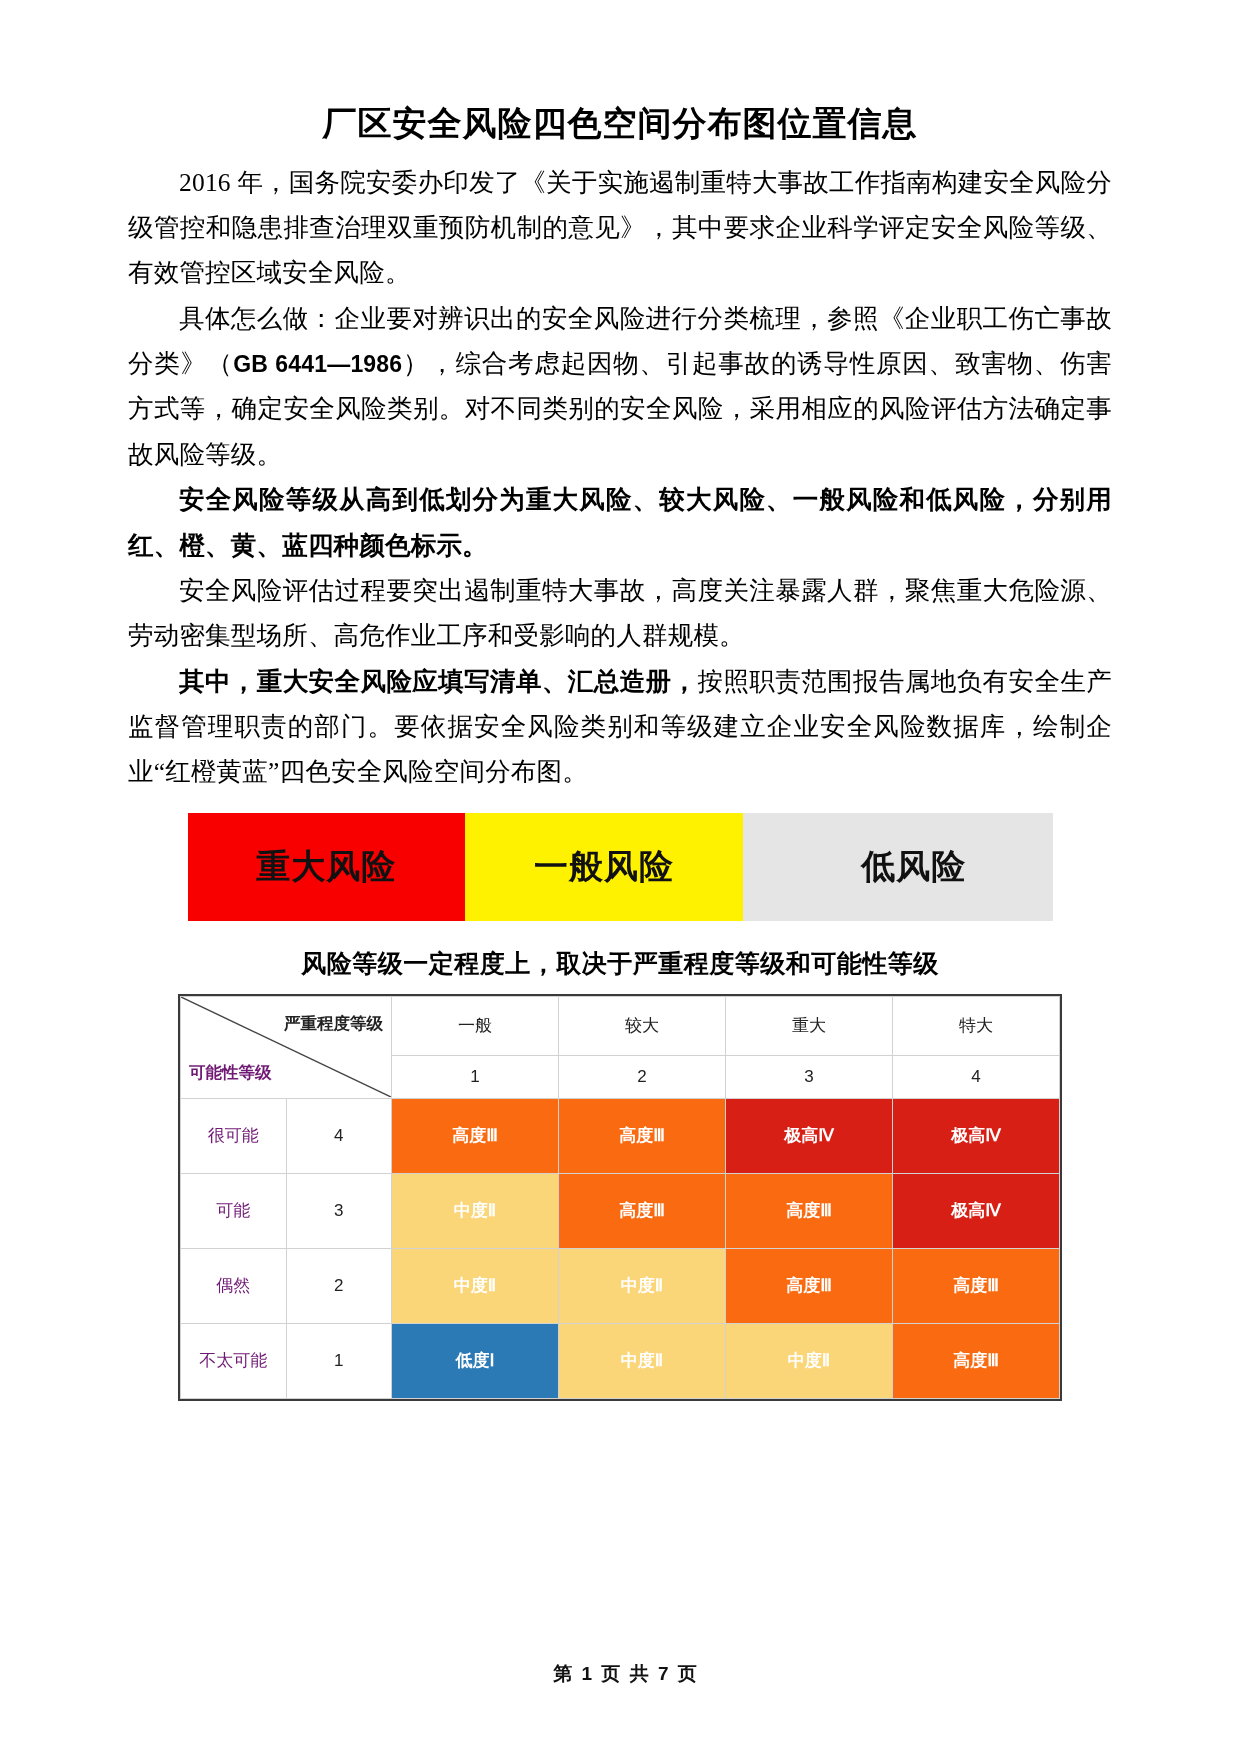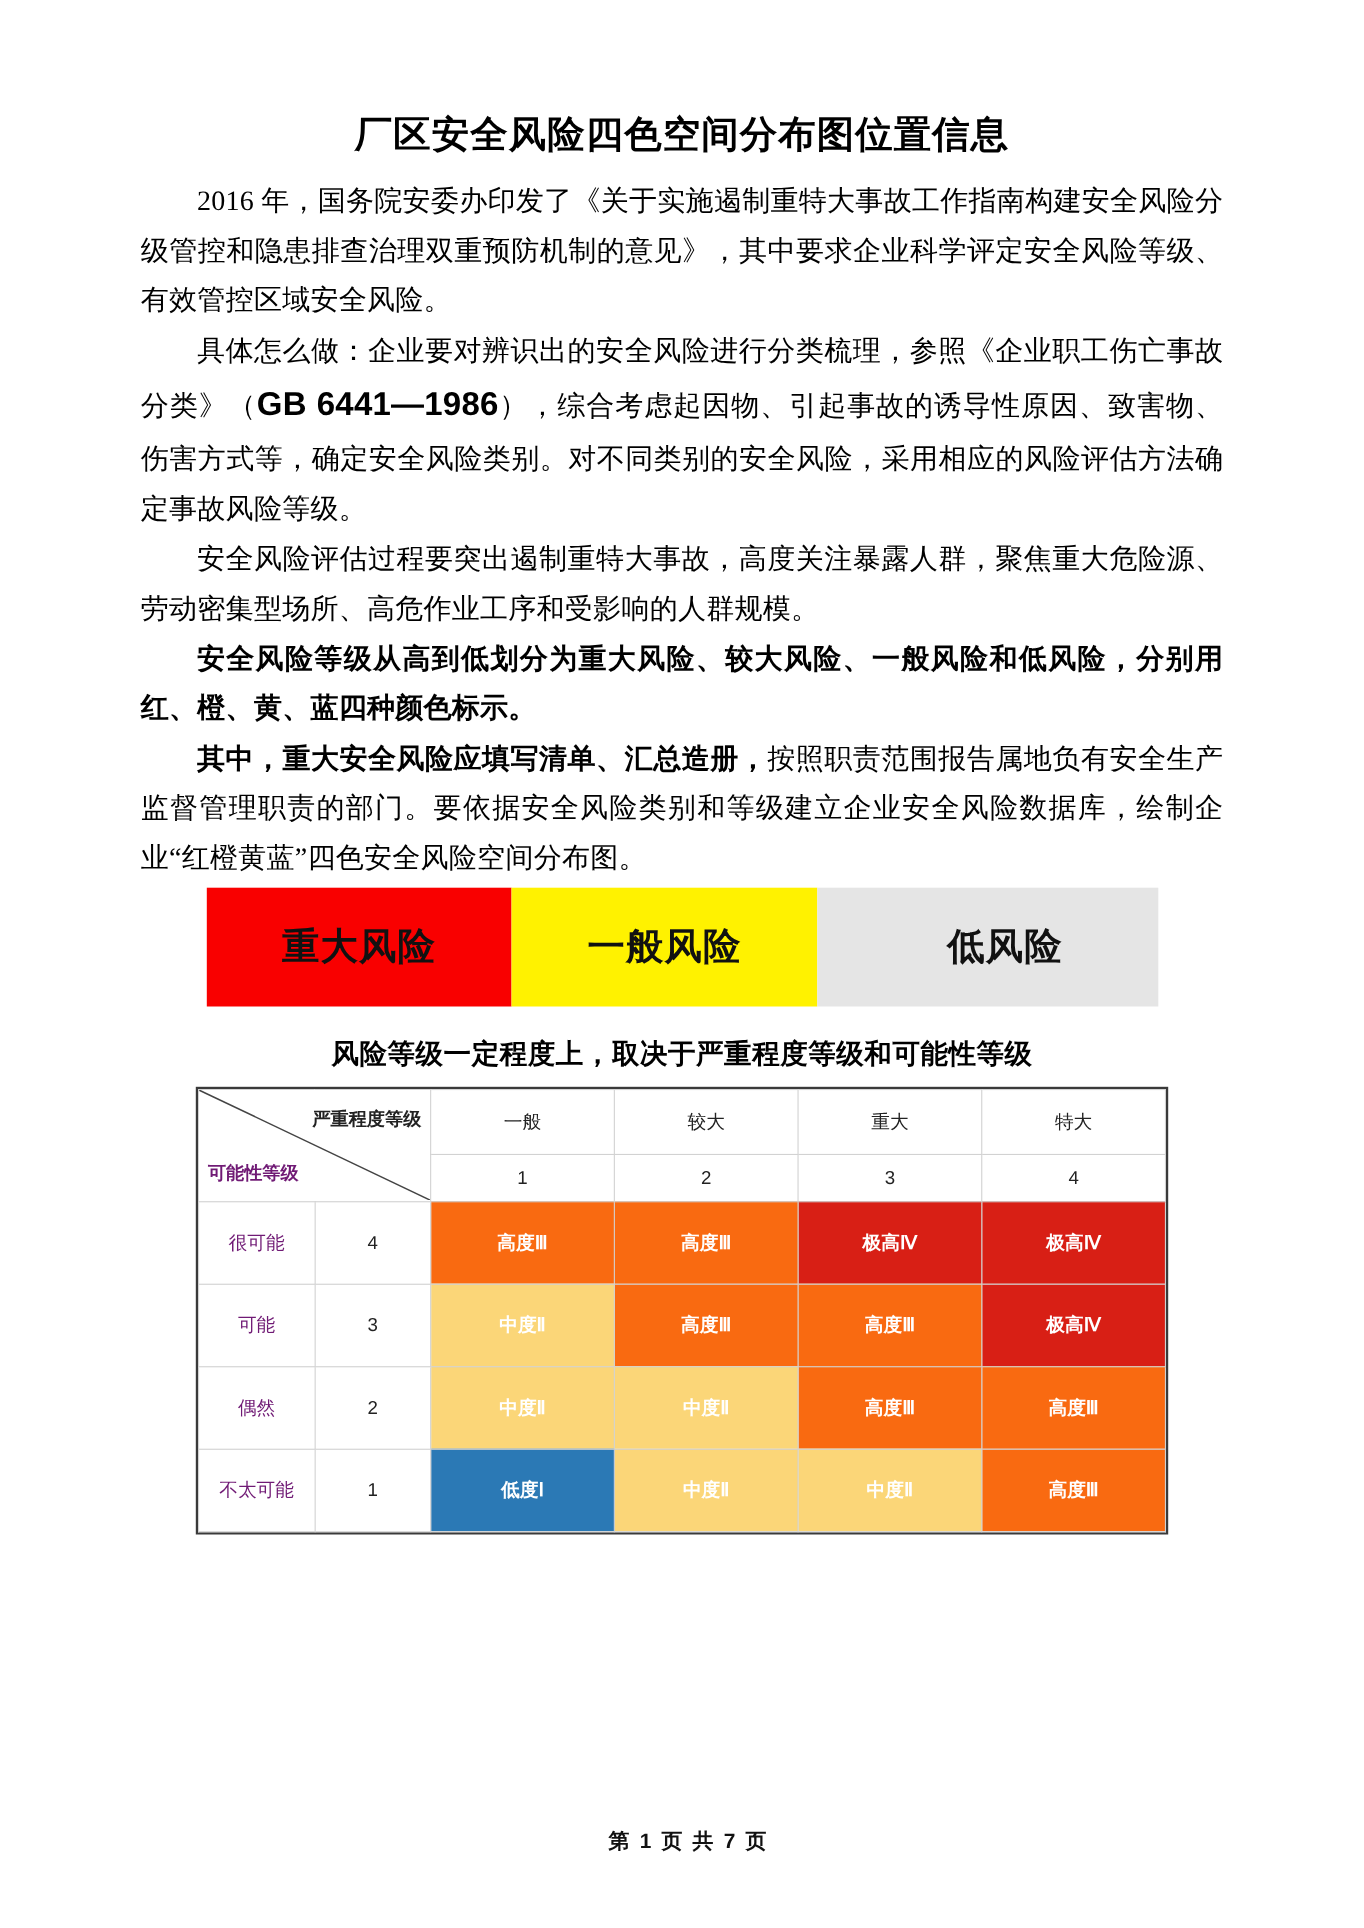--- a/index.html
+++ b/index.html
@@ -33,29 +33,29 @@
     text-align:justify;
     text-justify:inter-ideograph;
     margin:0 0 0 0;
     text-indent:2em;
     letter-spacing:0.2px;
   }
   .bold-run { font-weight:bold; }
   .std-code {
     font-family:"Liberation Sans", sans-serif;
     font-weight:bold;
-    font-size:30px;
+    font-size:23px;
   }
 
   
   .color-bar {
     display:flex;
     width:865px;
     height:108px;
-    margin:4px auto 0 auto;
+    margin:18px auto 0 auto;
     justify-content:space-between;
   }
   .color-bar .seg {
     flex:1 1 0;
     display:flex;
     align-items:center;
     justify-content:center;
     font-family:"Liberation Sans", sans-serif;
     font-weight:bold;
     font-size:34px;
@@ -158,25 +158,25 @@
 
   <p class="body-par">
     <span>2016 年，国务院安委办印发了《关于实施遏制重特大事故工作指南构建安全风险分级管控和隐患排查治理双重预防机制的意见》，其中要求企业科学评定安全风险等级、有效管控区域安全风险。</span>
   </p>
 
   <p class="body-par">
     <span>具体怎么做：企业要对辨识出的安全风险进行分类梳理，参照《企业职工伤亡事故分类》（</span><span class="std-code">GB 6441—1986</span><span>），综合考虑起因物、引起事故的诱导性原因、致害物、伤害方式等，确定安全风险类别。对不同类别的安全风险，采用相应的风险评估方法确定事故风险等级。</span>
   </p>
 
   <p class="body-par">
+    <span class="bold-run">安全风险等级从高到低划分为重大风险、较大风险、一般风险和低风险，分别用红、橙、黄、蓝四种颜色标示。</span>
+  </p>
+
+  <p class="body-par">
     <span>安全风险评估过程要突出遏制重特大事故，高度关注暴露人群，聚焦重大危险源、劳动密集型场所、高危作业工序和受影响的人群规模。</span>
-  </p>
-
-  <p class="body-par">
-    <span class="bold-run">安全风险等级从高到低划分为重大风险、较大风险、一般风险和低风险，分别用红、橙、黄、蓝四种颜色标示。</span>
   </p>
 
   <p class="body-par">
     <span class="bold-run">其中，重大安全风险应填写清单、汇总造册，</span><span>按照职责范围报告属地负有安全生产监督管理职责的部门。要依据安全风险类别和等级建立企业安全风险数据库，绘制企业“红橙黄蓝”四色安全风险空间分布图。</span>
   </p>
 
   <div class="color-bar">
     <div class="seg" style="background: rgb(249, 0, 0); color: rgb(17, 17, 17);">
       <span>重大风险</span>
     </div>

